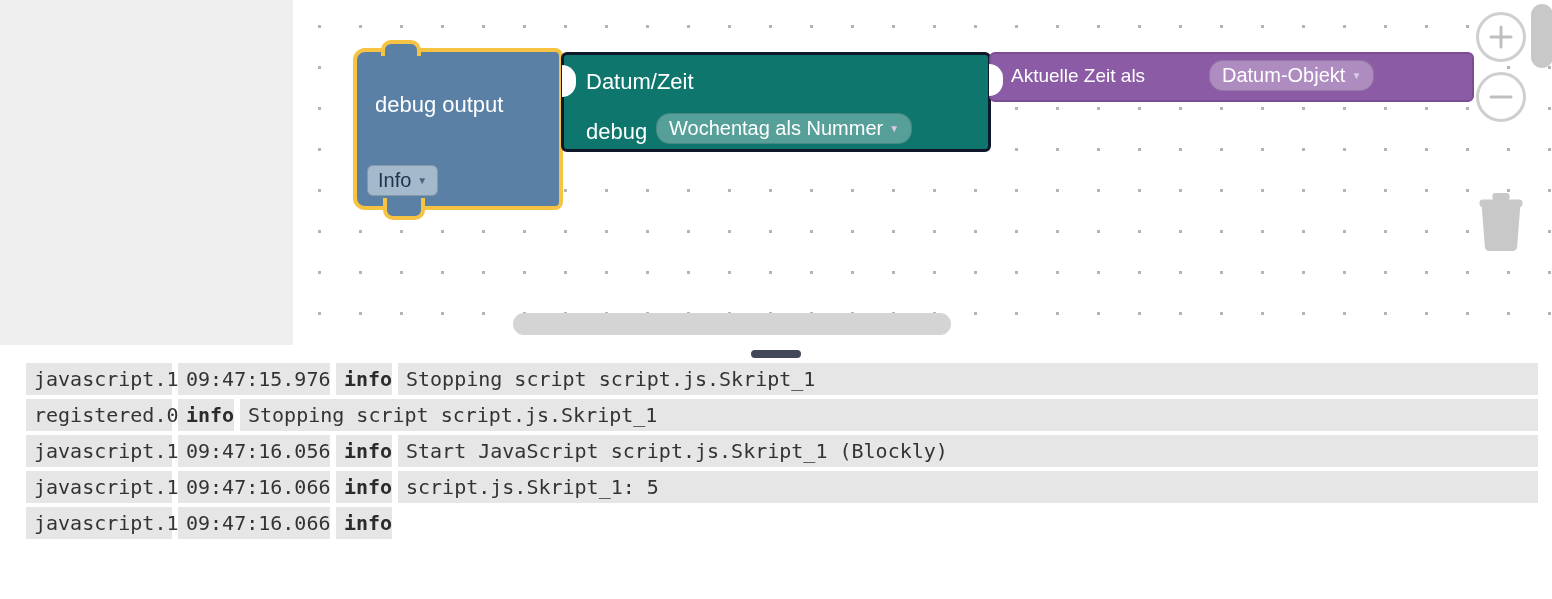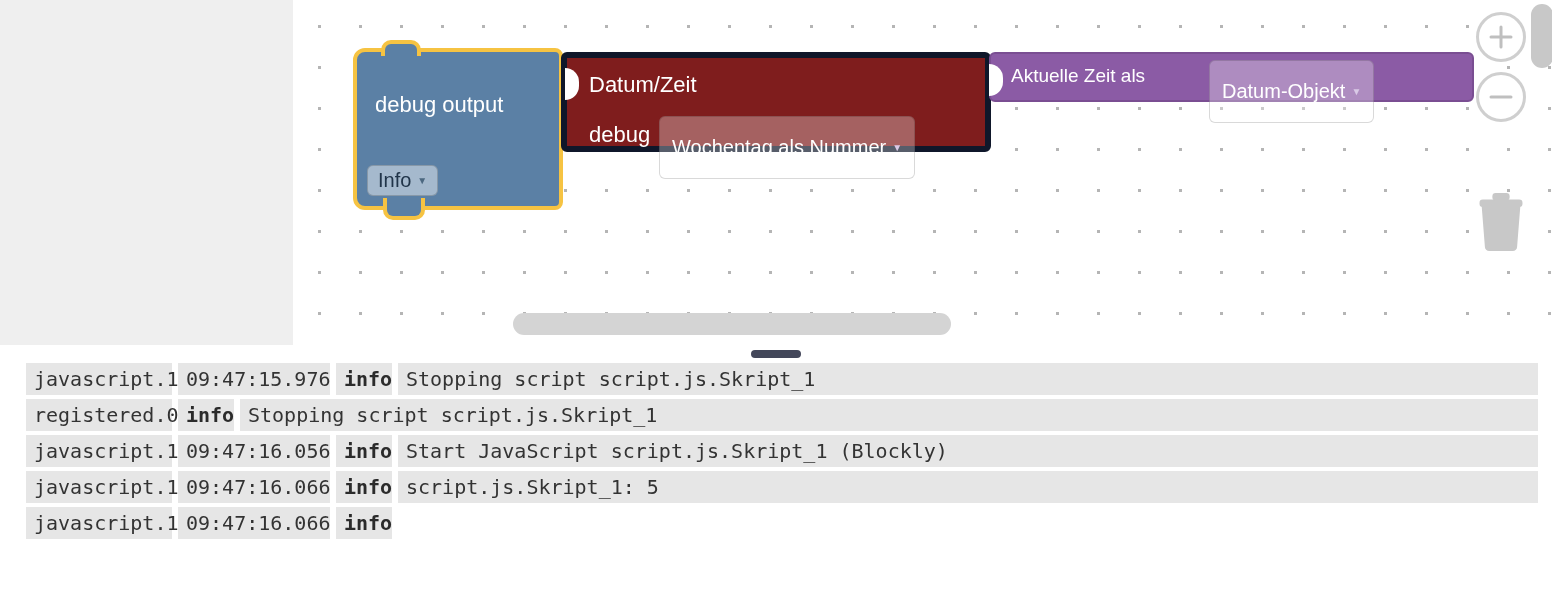--- a/index.html
+++ b/index.html
@@ -25,25 +25,25 @@
   
   .debug-block{position:relative;width:210px;height:162px;background:#5b80a5;border:4px solid #f6c342;border-radius:12px 8px 8px 12px}
   .debug-block::after{content:"";position:absolute;left:26px;bottom:-14px;width:34px;height:18px;background:#5b80a5;border:4px solid #f6c342;border-top:none;border-radius:0 0 10px 10px}
   .debug-tab{position:absolute;top:-12px;left:24px;width:40px;height:16px;background:#5b80a5;border:4px solid #f6c342;border-bottom:none;border-radius:10px 10px 0 0}
   .debug-label{position:absolute;top:40px;left:18px;font-size:22px}
   .field{display:inline-flex;align-items:center;gap:6px;background:rgba(255,255,255,.45);border:1px solid rgba(0,0,0,.18);border-radius:6px;padding:3px 10px;color:#203449;font-size:20px}
   .field .tri{font-size:10px;color:#4c6880}
   .info-field{position:absolute;left:10px;bottom:10px}
 
   
-  .purple1{position:absolute;left:208px;top:4px;width:430px;height:100px;background:#7f1d1d;border:6px solid #0f172a;border-radius:6px}
+  .purple1{position:absolute;left:208px;top:4px;width:430px;height:100px;background:#0f766e;border:3px solid #0f172a;border-radius:6px}
   .purple1 .notch,.purple2 .notch{position:absolute;left:-2px;top:10px;width:14px;height:32px;background:#fff;border-radius:0 16px 16px 0}
   .p1-label{position:absolute;top:14px;left:22px;font-size:22px}
   .p1-nach{position:absolute;top:64px;left:22px;font-size:22px}
-  .p-field{display:inline-flex;align-items:center;gap:6px;background:rgba(255,255,255,.30);border:1px solid rgba(0,0,0,.15);border-radius:6px;padding:19px 12px;font-size:20px;color:#fff}
+  .p-field{display:inline-flex;align-items:center;gap:6px;background:rgba(255,255,255,.30);border:1px solid rgba(0,0,0,.15);border-radius:14px;padding:3px 12px;font-size:20px;color:#fff}
   .p-field .tri{font-size:10px;color:#d9c9e6}
   .wochentag{position:absolute;top:58px;left:92px}
 
   
   .purple2{position:absolute;left:636px;top:4px;width:485px;height:50px;background:#8b5ba5;border:2px solid #7a4e92;border-radius:6px}
   .p2-label{position:absolute;top:11px;left:20px;font-size:19px}
   .datum-obj{position:absolute;top:6px;left:218px}
 
   
   .splitter{height:18px;background:#fff;display:flex;justify-content:center;align-items:center}

